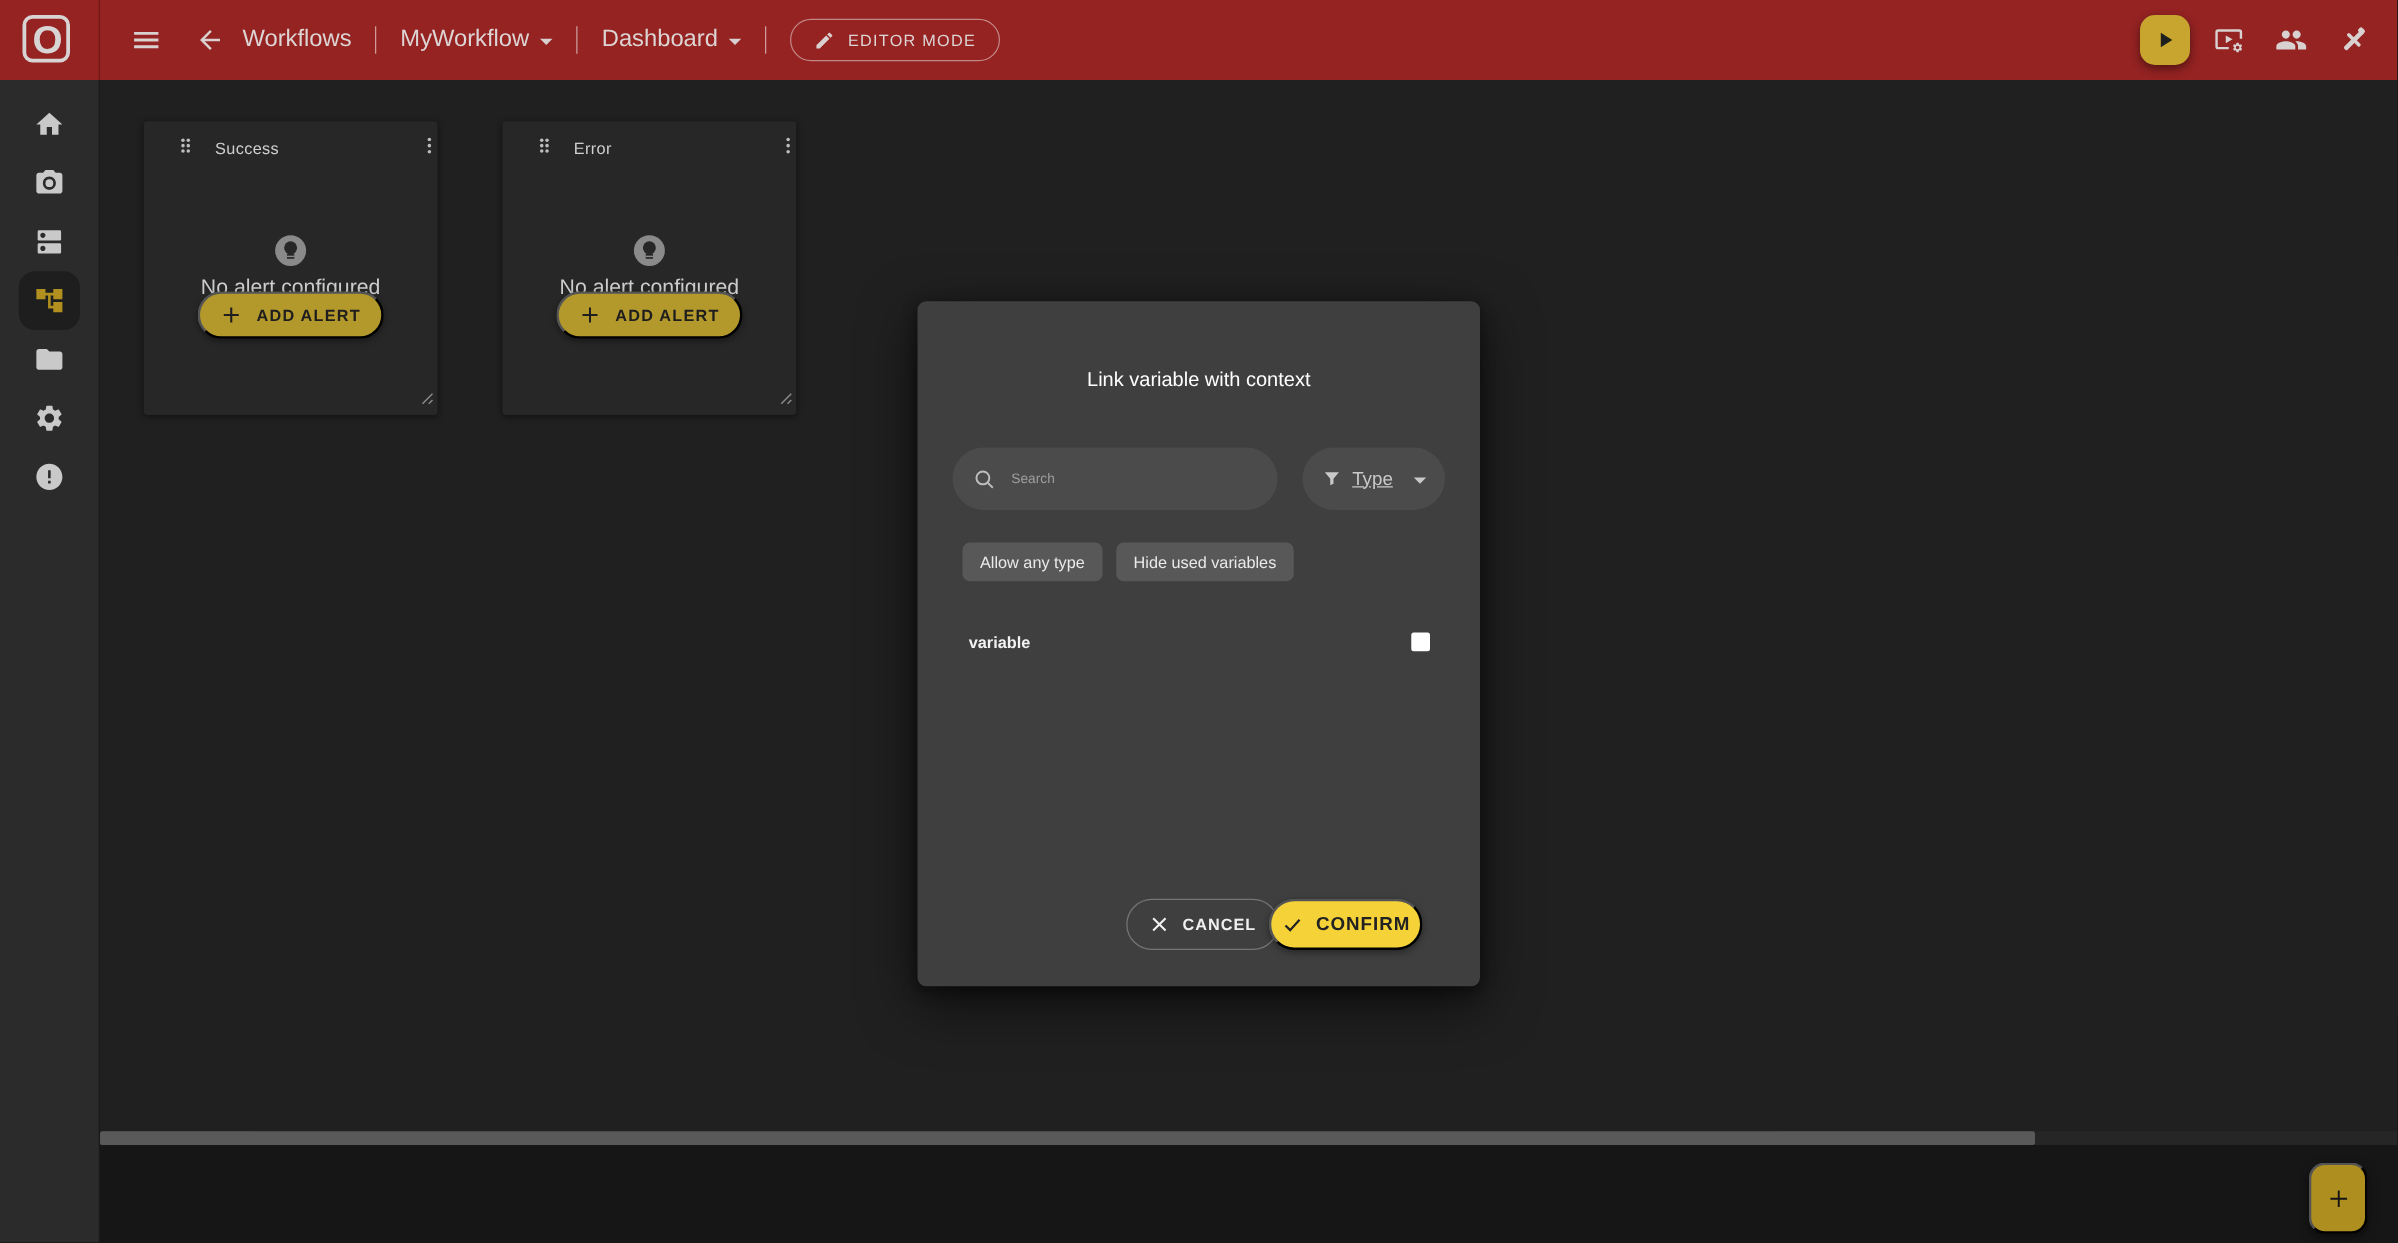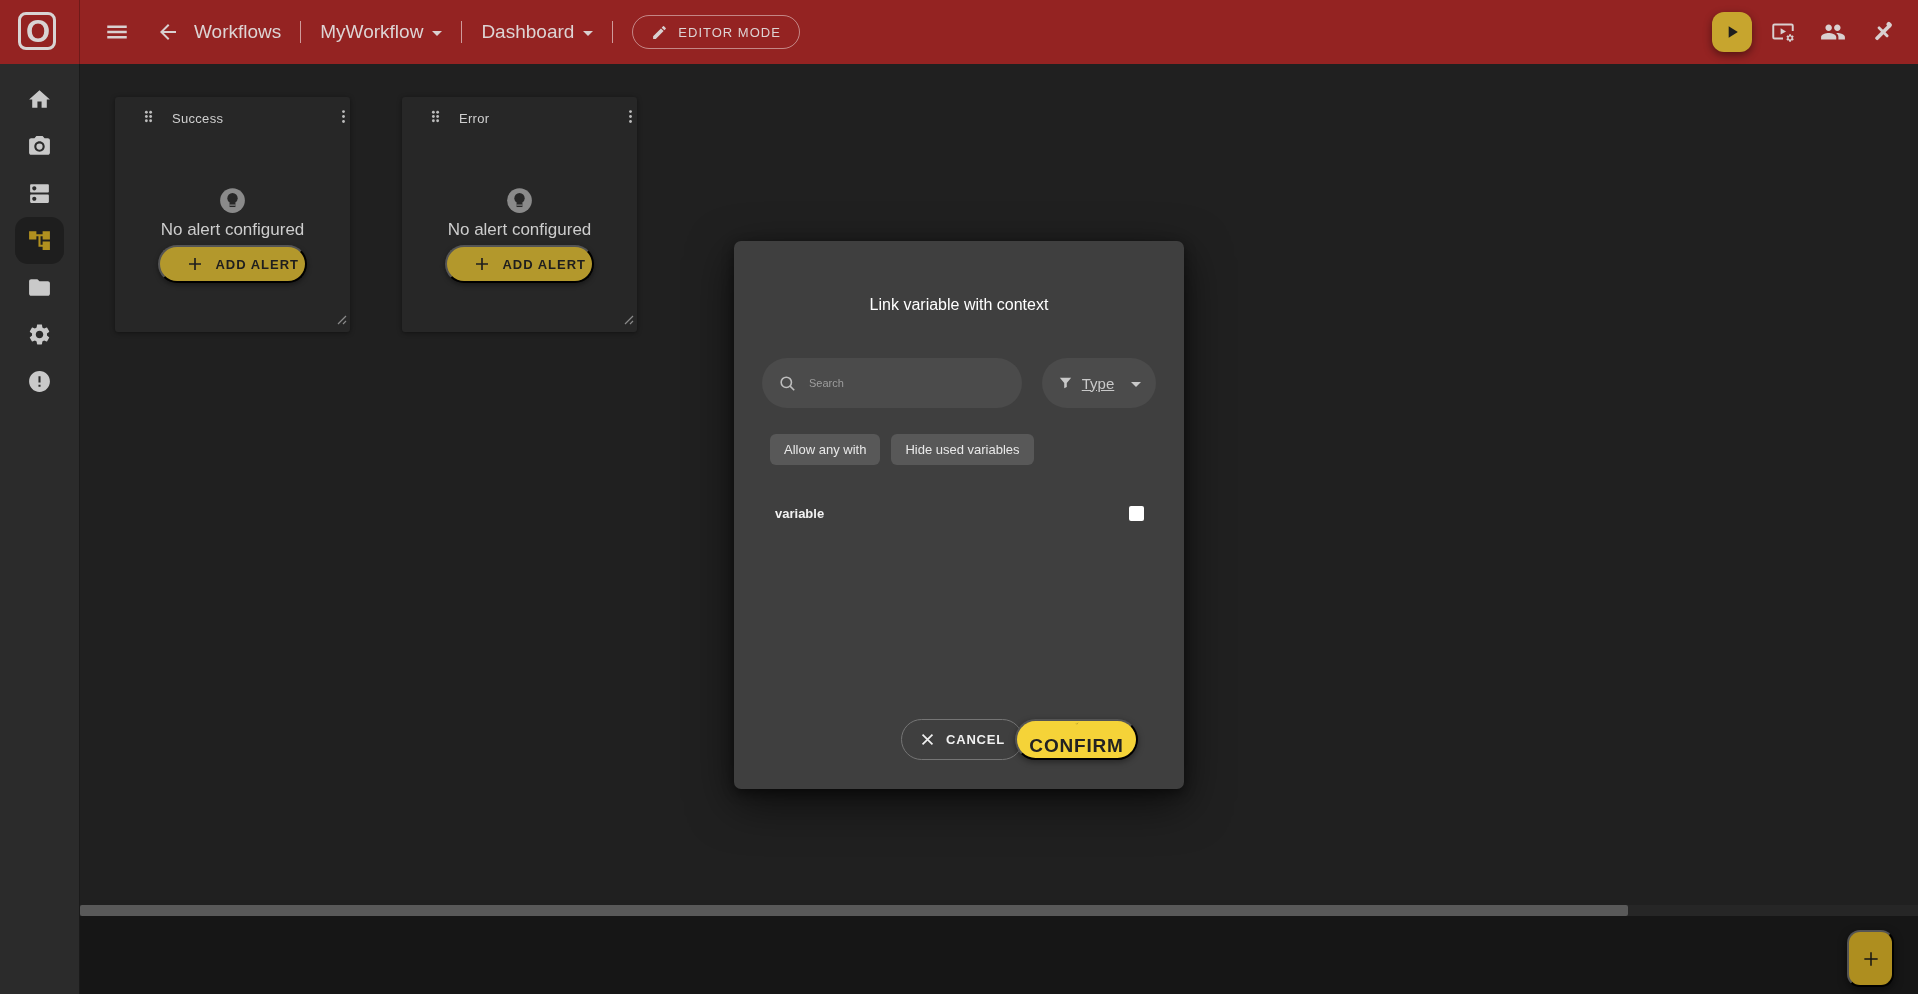--- a/index.html
+++ b/index.html
@@ -34,21 +34,21 @@
 
   
   .content{position:absolute;left:80px;top:64px;width:1838px;height:930px;background:#202020;}
   .card{position:absolute;width:235px;height:235px;background:#272727;border-radius:3px;box-shadow:0 1px 5px rgba(0,0,0,.45);}
   .card-header{position:absolute;left:12px;top:10px;width:100%;height:26px;}
   .drag-handle{position:absolute;left:13px;top:1px;color:#bdbdbd;}
   .card-title{position:absolute;left:45px;top:4px;font-size:13px;color:#cfcfcf;letter-spacing:.3px;}
   .card-menu{position:absolute;right:10px;top:1px;color:#bdbdbd;}
   .bulb-wrap{position:absolute;left:0;top:90px;width:100%;display:flex;justify-content:center;}
   .card-message{position:absolute;left:0;top:123px;width:100%;text-align:center;color:#cdcdcd;font-size:17px;}
-  .add-alert-btn{position:absolute;left:43px;top:148px;width:149px;height:38px;border-radius:19px;background:#b3982c;display:flex;align-items:center;justify-content:flex-end;gap:11px;color:#1e1e1e;font-size:13px;font-weight:bold;letter-spacing:1px;box-shadow:0 2px 5px rgba(0,0,0,.4);}
+  .add-alert-btn{position:absolute;left:43px;top:136px;width:149px;height:38px;border-radius:19px;background:#b3982c;display:flex;align-items:center;justify-content:center;gap:11px;color:#1e1e1e;font-size:13px;font-weight:bold;letter-spacing:1px;box-shadow:0 2px 5px rgba(0,0,0,.4);}
   .resize-handle{position:absolute;right:3px;bottom:3px;color:#8a8a8a;}
 
   
   .hscroll{position:absolute;left:80px;top:905px;width:1838px;height:11px;background:#262626;}
   .hscroll-thumb{position:absolute;left:0;top:0;width:1548px;height:11px;background:#595959;border-radius:2px;}
   .bottom-panel{position:absolute;left:80px;top:916px;width:1838px;height:78px;background:#161616;}
   .fab{position:absolute;left:1847px;top:930px;width:47px;height:57px;border-radius:13px;background:#ae8e1f;display:flex;align-items:center;justify-content:center;color:#141414;box-shadow:0 3px 8px rgba(0,0,0,.5);z-index:6;}
 
   
   .modal{position:absolute;left:734px;top:241px;width:450px;height:548px;background:#3f3f3f;border-radius:7px;box-shadow:0 14px 45px rgba(0,0,0,.6),0 4px 12px rgba(0,0,0,.45);z-index:50;}
@@ -58,21 +58,21 @@
   .search-pill input::placeholder{color:#9d9d9d;}
   .type-pill{position:absolute;left:308px;top:117px;width:114px;height:50px;border-radius:25px;background:#4b4b4b;display:flex;align-items:center;justify-content:center;gap:8px;color:#c9c9c9;font-size:15px;text-decoration:underline;}
   .chip-row{position:absolute;left:36px;top:193px;display:flex;gap:11px;}
   .chip{height:31px;padding:0 14px;background:#585858;border-radius:6px;display:flex;align-items:center;color:#e9e9e9;font-size:13px;white-space:nowrap;}
   .var-list{position:absolute;left:0;top:258px;width:100%;}
   .var-row{position:relative;height:28px;margin:0 40px 0 41px;display:flex;align-items:center;justify-content:space-between;}
   .var-name{color:#f2f2f2;font-size:13px;font-weight:bold;}
   .var-checkbox{width:15px;height:15px;background:#fff;border-radius:2px;}
   .modal-actions{position:absolute;left:0;top:478px;width:100%;height:41px;}
   .cancel-btn{position:absolute;left:167px;top:0;width:122px;height:41px;border-radius:21px;border:1px solid #757575;background:transparent;display:flex;align-items:center;justify-content:center;gap:10px;color:#f0f0f0;font-size:13px;font-weight:bold;letter-spacing:.8px;}
-  .confirm-btn{position:absolute;left:281px;top:0;width:123px;height:41px;border-radius:21px;background:#f5d338;display:flex;align-items:center;justify-content:center;gap:10px;color:#222;font-size:19px;font-weight:bold;letter-spacing:.8px;box-shadow:0 2px 6px rgba(0,0,0,.4);flex-direction:column;}
+  .confirm-btn{position:absolute;left:281px;top:0;width:123px;height:41px;border-radius:21px;background:#f5d338;display:flex;align-items:center;justify-content:center;gap:10px;color:#222;font-size:15px;font-weight:bold;letter-spacing:.8px;box-shadow:0 2px 6px rgba(0,0,0,.4);}
 </style>
 </head>
 <body>
 
 <div id="app">
 
   <header class="topbar">
     <div class="edge-line"></div>
     <div class="logo">
       <div class="frame"></div>
@@ -288,21 +288,21 @@
 
     <div class="type-pill">
       <svg width="17" height="17" viewBox="0 0 24 24" fill="#c9c9c9">
           <path d="M4 4h16l-6.2 7.4v5.4l-3.6 1.8v-7.2z"></path>
         </svg>
       <span>Type</span>
       <div class="caret" style="border-top-color:#c9c9c9"></div>
     </div>
 
     <div class="chip-row">
-      <div class="chip">Allow any with</div>
+      <div class="chip">Allow any type</div>
       <div class="chip">Hide used variables</div>
     </div>
 
     <div class="var-list">
       <div class="var-row">
         <span class="var-name">variable</span>
         <span class="var-checkbox"></span>
       </div>
     </div>
 

